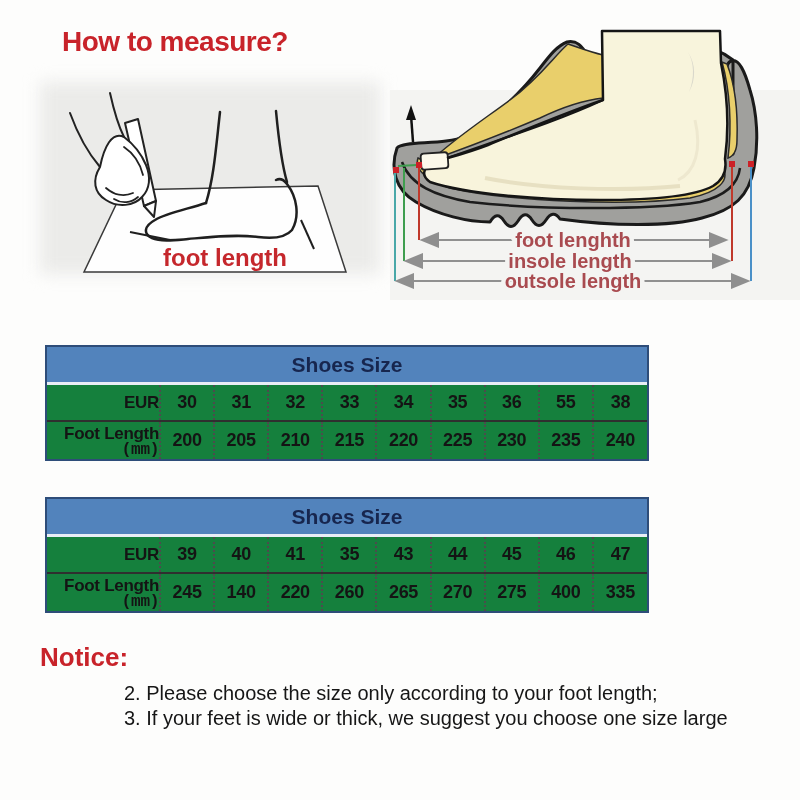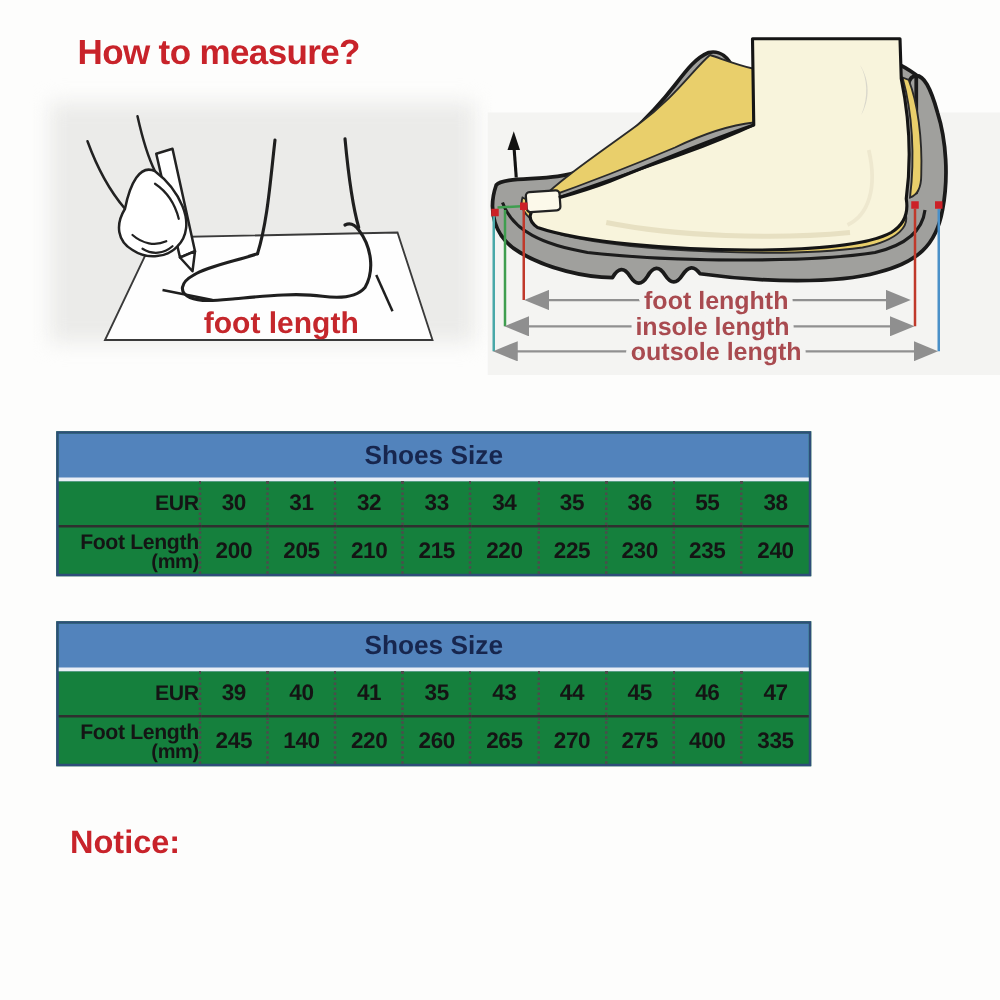--- a/index.html
+++ b/index.html
@@ -34,24 +34,24 @@
   .size-table table{border-collapse:collapse;width:100%;table-layout:fixed;}
   .size-table col.label-col{width:113px;}
   .size-table td{
     text-align:center;font-weight:bold;color:#141414;
     padding:0;height:35px;font-size:18px;letter-spacing:-0.3px;
   }
   .size-table tr.len-row td{border-top:2px solid #2f2f2f;height:37px;}
   .size-table td.val{border-left:2px dotted #4c4c4c;}
   .size-table td.label-cell{font-size:17px;text-align:right;}
   .label-cell .l1{line-height:17px;margin-top:2px;}
-  .label-cell .l2{line-height:16px;font-size:16px;}
+  .label-cell .l2{line-height:16px;font-size:16px;font-family:Liberation Mono, monospace;}
 
   .notice-title{
-    position:absolute;left:40px;top:642px;margin:16px;
+    position:absolute;left:40px;top:642px;margin:0;
     font-size:26px;font-weight:bold;color:#c8232a;
   }
   .notice-items{
     position:absolute;left:124px;top:681px;width:640px;
     font-size:20px;color:#161616;
   }
   .notice-item{line-height:25px;white-space:nowrap;}
   .hl{
     color:#c5252c;font-weight:bold;font-size:27px;
     line-height:0;letter-spacing:-1px;
@@ -264,13 +264,15 @@
       <td class="val">275</td>
       <td class="val">400</td>
       <td class="val">335</td>
     </tr>
   </tbody>
     </table>
 </div>
 
 <div class="notice-title">Notice:</div>
 <div class="notice-items">
+  <div class="notice-item">2. Please choose the size only according to your foot length;</div>
+  <div class="notice-item">3. If your feet is wide or thick, we suggest you choose one size large</div>
 </div>
 
 </body></html>

